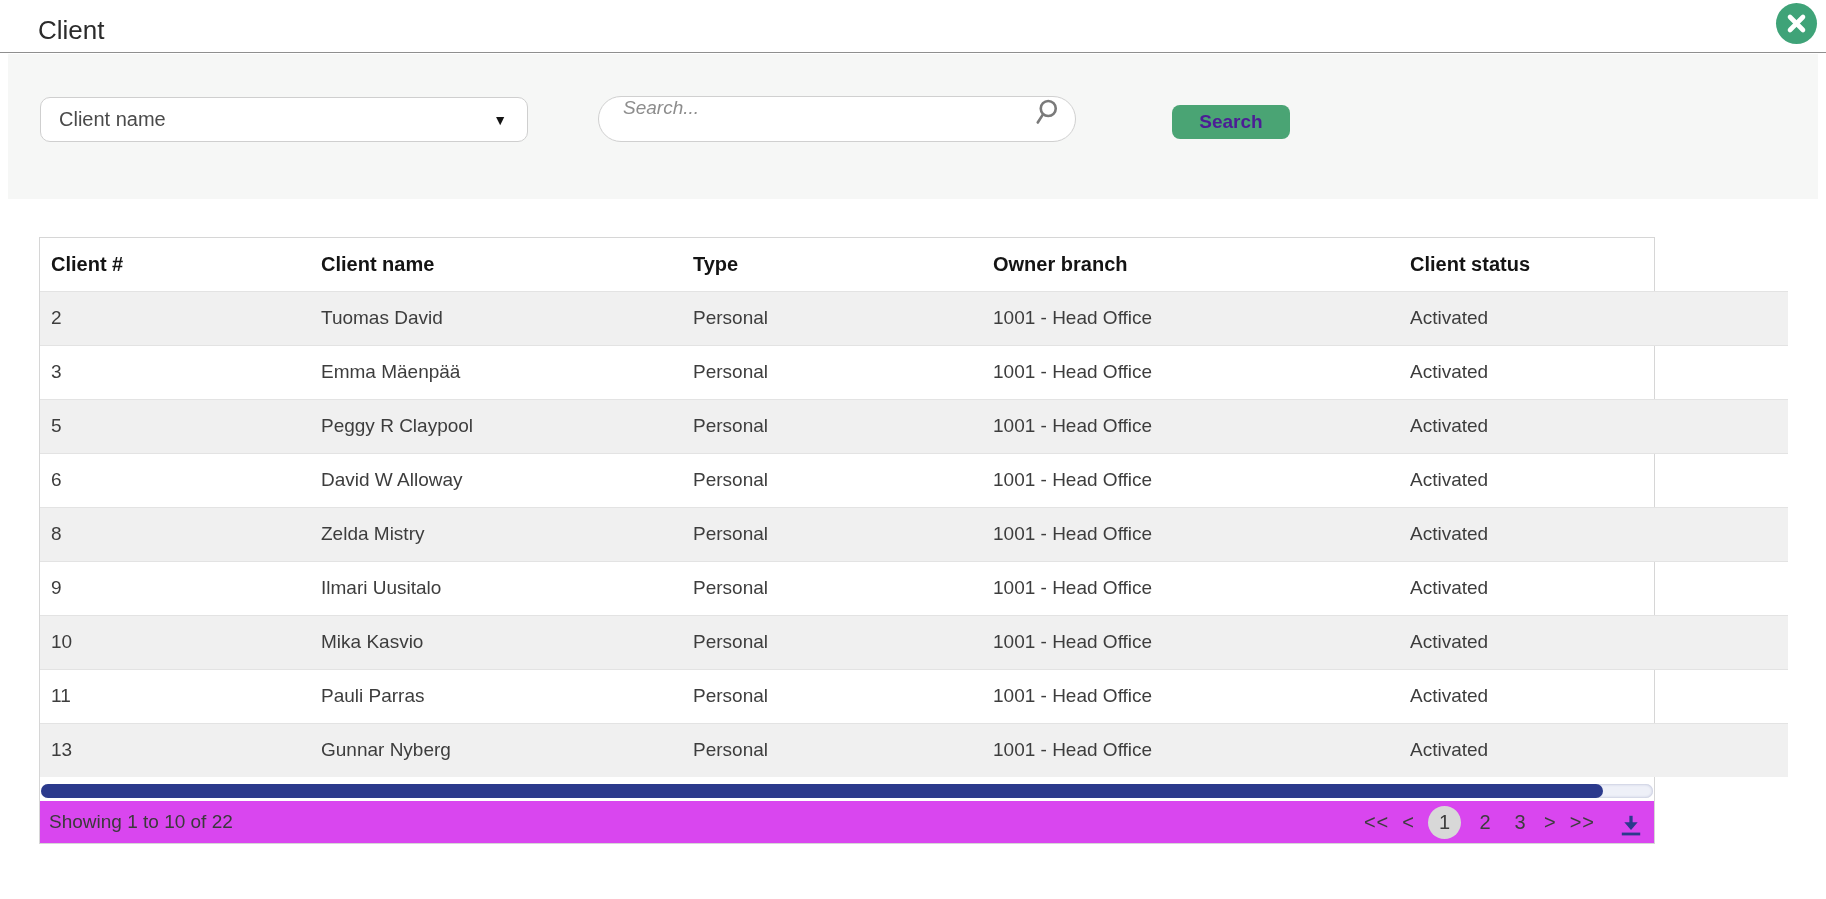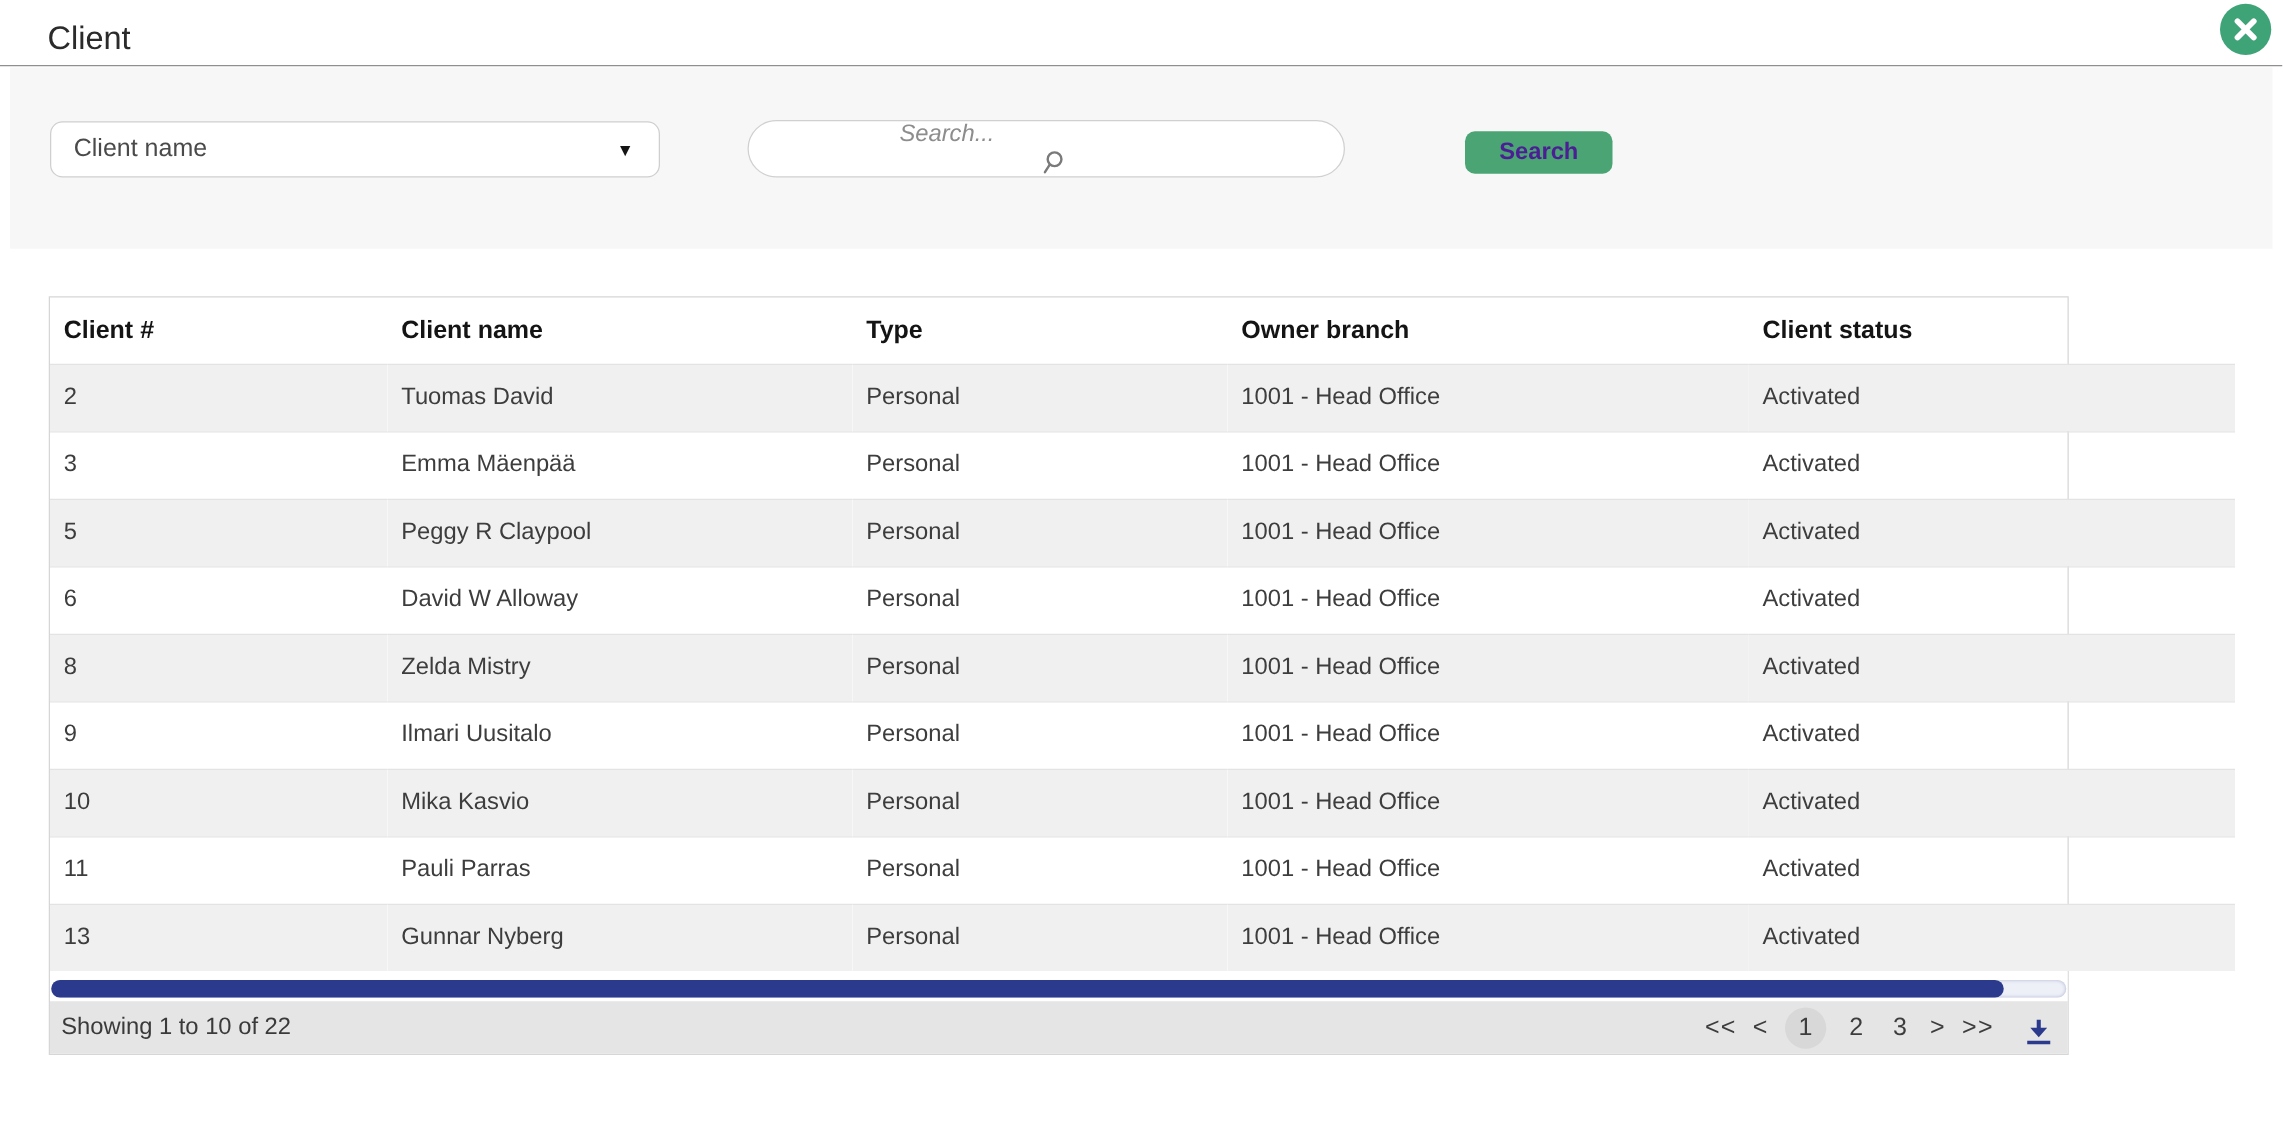--- a/index.html
+++ b/index.html
@@ -9,40 +9,40 @@
   
   .titlebar { position:absolute; left:0; top:0; width:1826px; height:53px; background:#fff; border-bottom:1px solid #8f8f8f; }
   .modal-title { position:absolute; left:38px; top:5px; font-size:26px; color:#2b2b2b; font-weight:400;margin-top:10px; }
   .close-btn { position:absolute; left:1776px; top:3px; width:41px; height:41px; border-radius:50%; background:#3fa378; display:flex; align-items:center; justify-content:center; cursor:pointer; border:none; }
 
   
   .filter-band { position:absolute; left:8px; top:54px; width:1810px; height:145px; background:#f6f7f6; }
   .dropdown { position:absolute; left:32px; top:43px; width:488px; height:45px; background:#fff; border:1px solid #cfcfcf; border-radius:10px; display:flex; align-items:center; padding:0 20px 0 18px; cursor:pointer; }
   .dropdown .val { font-size:20px; color:#4a4a4a; flex:1; }
   .dropdown .caret { font-size:14px; color:#141414; }
-  .searchbox { position:absolute; left:590px; top:42px; width:478px; height:46px; background:#fff; border:1px solid #d0d0d0; border-radius:23px; display:flex; align-items:center; padding:0 14px 0 24px;flex-direction:column; }
+  .searchbox { position:absolute; left:590px; top:42px; width:478px; height:46px; background:#fff; border:1px solid #d0d0d0; border-radius:23px; display:flex; align-items:flex-start; padding:0 14px 0 24px; }
   .searchbox input { flex:1; border:none; outline:none; background:transparent; font-size:19px; color:#444; font-family:"Liberation Sans", sans-serif; }
   .searchbox input::placeholder { font-style:italic; color:#8d8d8d; }
   .search-btn { position:absolute; left:1164px; top:51px; width:118px; height:34px; background:#4aa474; border:none; border-radius:8px; color:#4c1d95; font-size:19px; font-weight:700; font-family:"Liberation Sans", sans-serif; cursor:pointer; }
 
   
   .card { position:absolute; left:39px; top:237px; width:1616px; background:#fff; border:1px solid #d6d6d6; }
   table { width:100%; border-collapse:collapse; table-layout:fixed; }
   th { height:53px; text-align:left; padding-left:11px; font-size:20px; font-weight:700; color:#141414; border-bottom:1px solid #e3e3e3; }
   td { height:54px; padding-left:11px; font-size:19px; color:#3d3d3d; border-top:1px solid #e3e3e3; overflow:hidden; white-space:nowrap; }
   tbody tr:first-child td { border-top:none; }
   tbody tr:nth-child(odd) td { background:#f0f0f0; }
 
   
   .scroll-strip { padding:7px 1px 3px 1px; background:#fff; }
   .scroll-track { position:relative; height:14px; border-radius:7px; background:#eef0f8; box-shadow:inset 0 0 3px #aab0cc; }
   .scroll-thumb { position:absolute; left:0; top:0; height:14px; width:96.9%; border-radius:7px; background:#2b3a8c; cursor:grab; }
 
   
-  .card-footer { height:42px; display:flex; align-items:center; justify-content:space-between; padding:0 10px 0 9px; background:#e5e5e5; }
+  .card-footer { height:42px; display:flex; align-items:center; justify-content:space-between; padding:0 10px 0 9px; background:#d946ef; }
   .showing { font-size:19px; color:#3a3a3a; }
   .pager { display:flex; align-items:center; gap:13px; font-size:20px; color:#3d3d3d; }
   .pager .nav { cursor:pointer; letter-spacing:1px; }
   .pager .page { cursor:pointer; min-width:22px; text-align:center; }
   .pager .page.current { width:33px; height:33px; border-radius:50%; background:#d8d8d8; display:flex; align-items:center; justify-content:center; cursor:default; }
   .dl-btn { margin-left:10px; cursor:pointer; display:flex; align-items:center; transform:translateY(3px); background:none; border:none; }
 </style>
 </head>
 <body>
 

